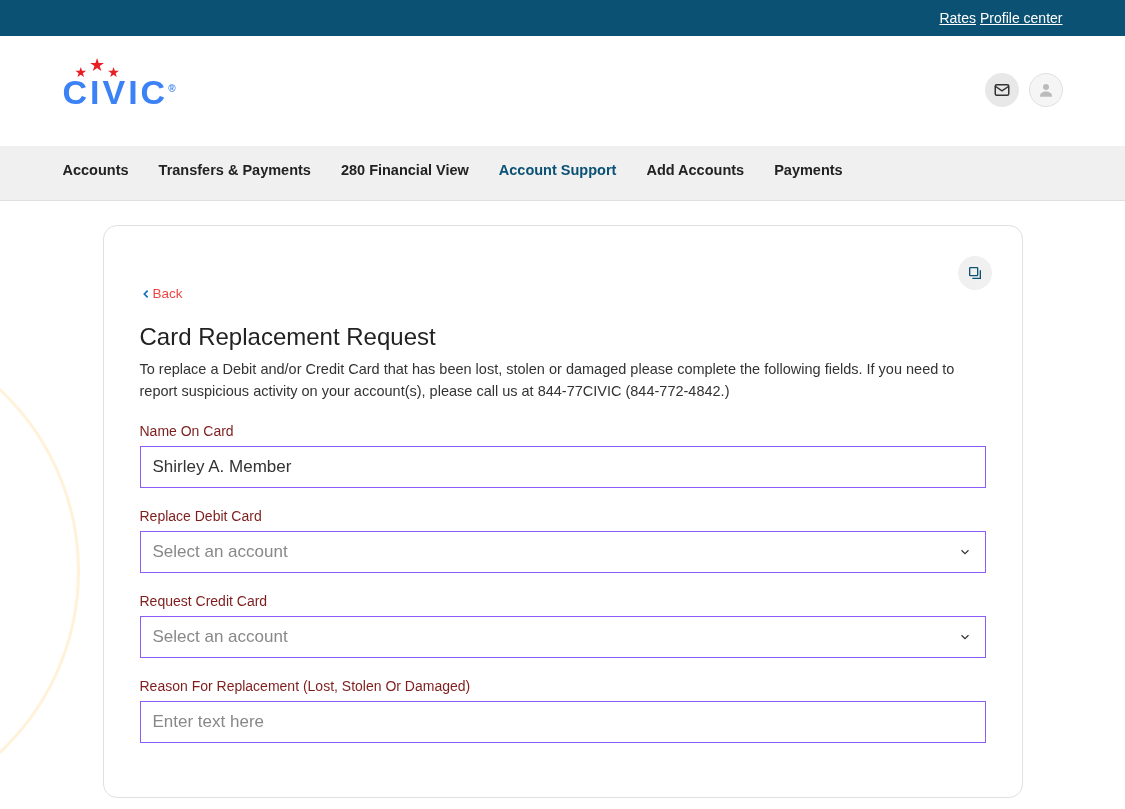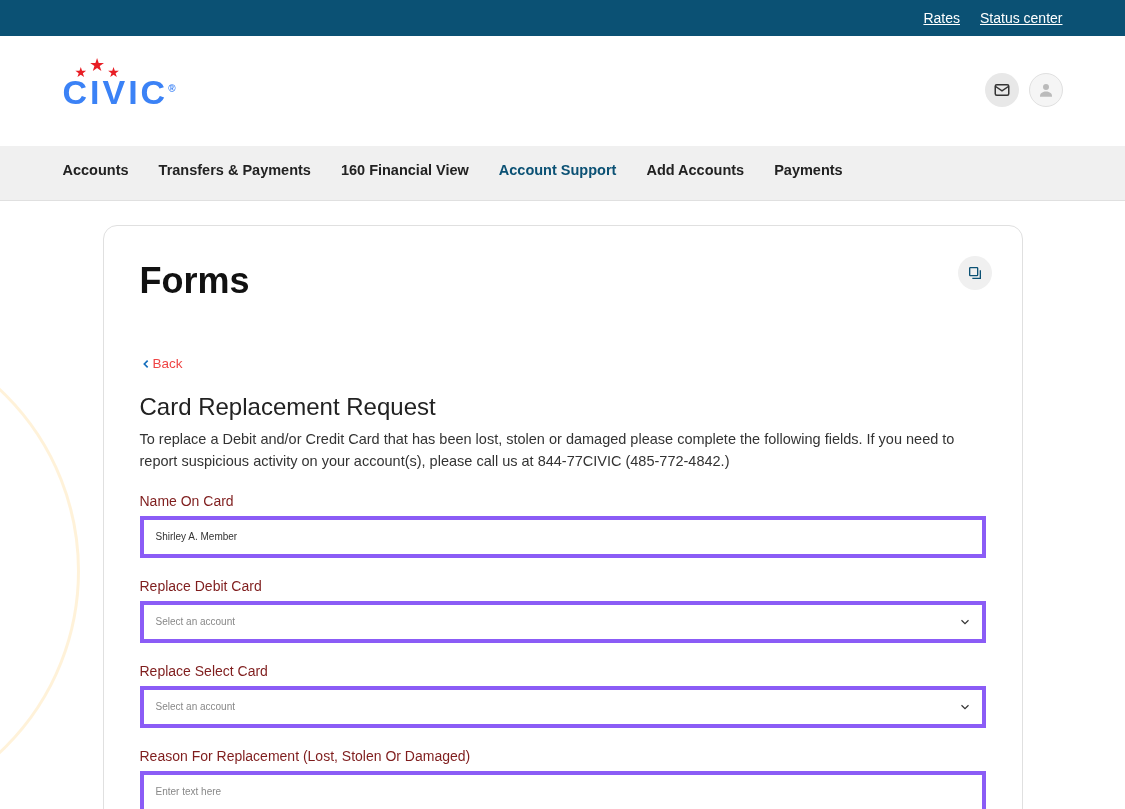--- a/index.html
+++ b/index.html
@@ -1,18 +1,18 @@
 <!DOCTYPE html>
 <html><head>
   <meta charset="utf-8">
   <style>
     * { box-sizing: border-box; margin: 0; padding: 0; }
     body { font-family: -apple-system, BlinkMacSystemFont, 'Segoe UI', Arial, sans-serif; background: #fff; }
     .top-bar { background: #0b5174; color: #fff; padding: 10px 0; }
-    .top-bar-content { max-width: 1020px; margin: 0 auto; display: flex; justify-content: flex-end; gap: 20px; padding: 0 10px; text-align: right; }
+    .top-bar-content { max-width: 1020px; margin: 0 auto; display: flex; justify-content: flex-end; gap: 4px; padding: 0 10px; text-align: right; }
     .top-bar a { color: #fff; text-decoration: underline; font-size: 14px; }
     .header { padding: 24px 0 20px 0; }
     .header-content { max-width: 1020px; margin: 0 auto; display: flex; justify-content: space-between; align-items: center; padding: 0 10px; }
     .logo { position: relative; height: 60px; width: 140px; }
     .logo-stars { position: absolute; top: 0; left: 12px; }
     .logo-text { position: absolute; bottom: 8px; color: #3b82f6; font-size: 34px; font-weight: 700; letter-spacing: 3px; }
     .logo-text .reg { font-size: 10px; vertical-align: super; }
     .header-icons { display: flex; gap: 10px; align-items: center; }
     .icon-circle { width: 34px; height: 34px; border-radius: 50%; display: flex; align-items: center; justify-content: center; background: #e8e8e8; }
     .icon-circle.light { background: #f5f5f5; border: 1px solid #e0e0e0; }
@@ -22,34 +22,34 @@
     .nav-item.active { color: #0b5174; }
     .main { padding-top: 24px; position: relative; }
     .bg-circle { position: absolute; left: -420px; top: 120px; width: 500px; height: 500px; border: 3px solid rgba(255,165,0,0.15); border-radius: 50%; z-index: -1; }
     .card { max-width: 920px; margin: 0 auto; border: 1px solid #e0e0e0; border-radius: 14px; padding: 34px 36px; background: #fff; position: relative; }
     .card-title { font-size: 36px; font-weight: 800; color: #111; margin-bottom: 28px; }
     .print-btn { position: absolute; right: 30px; top: 30px; width: 34px; height: 34px; background: #f0f0f0; border-radius: 50%; display: flex; align-items: center; justify-content: center; }
     .back-link { color: #ef4444; font-size: 13.5px; display: inline-flex; align-items: center; gap: 3px; margin-bottom: 22px; cursor: pointer; margin-left: 2px; margin-top: 26px;}
     .form-subtitle { font-size: 24px; color: #222; font-weight: 400; margin-bottom: 8px; }
     .form-desc { font-size: 14.5px; color: #333; line-height: 1.5; margin-bottom: 20px; }
     .field-label { font-size: 14px; color: #7f1d1d; margin-bottom: 7px; display: block; }
-    .field-input { width: 100%; height: 42px; border: 4px solid #8b5cf6; padding: 16px 12px; font-size: 10px; color: #333; margin-bottom: 20px; appearance: none; background: #fff; }
+    .field-input { width: 100%; height: 42px; border: 1px solid #8b5cf6; padding: 16px 12px; font-size: 17px; color: #333; margin-bottom: 20px; appearance: none; background: #fff; }
     .field-input::placeholder { color: #888; }
     .select-wrap { position: relative; }
     .select-wrap .chevron { position: absolute; right: 14px; top: 14px; pointer-events: none; }
     .star { color: #e81e25; font-size: 14px; }
     .star-center { font-size: 18px; }
   </style>
 </head>
 <body>
 
 <div class="top-bar">
   <div class="top-bar-content">
     <a href="#">Rates</a>
-    <a href="#">Status center</a>
+    <a href="#">Profile center</a>
   </div>
 </div>
 
 <div class="header">
   <div class="header-content">
     <div class="logo">
       <div class="logo-stars">
         <span class="star">★</span><span class="star star-center" style="position:relative;top:-6px;margin:0 2px;">★</span><span class="star">★</span>
       </div>
       <div class="logo-text"><span>CIVIC</span><span class="reg">®</span></div>
@@ -68,59 +68,58 @@
           </svg>
       </div>
     </div>
   </div>
 </div>
 
 <div class="nav">
   <div class="nav-content">
     <div class="nav-item">Accounts</div>
     <div class="nav-item">Transfers &amp; Payments</div>
-    <div class="nav-item">160 Financial View</div>
+    <div class="nav-item">280 Financial View</div>
     <div class="nav-item active">Account Support</div>
     <div class="nav-item">Add Accounts</div>
     <div class="nav-item">Payments</div>
   </div>
 </div>
 
 <div class="main">
   <div class="bg-circle"></div>
   <div class="card">
     <div class="print-btn">
       <svg width="16" height="16" viewBox="0 0 24 24" fill="none" stroke="#0b5174" stroke-width="2">
           <rect x="4" y="4" width="12" height="12" rx="1"></rect>
           <path d="M8 20h12V8"></path>
         </svg>
     </div>
-    <h1 class="card-title">Forms</h1>
     
     <div class="back-link">
       <svg width="8" height="10" viewBox="0 0 8 12" fill="none" stroke="#166fbd" stroke-width="2">
           <path d="M6 2L2 6l4 4"></path>
         </svg>
       <span>Back</span>
     </div>
     <h2 class="form-subtitle">Card Replacement Request</h2>
-    <p class="form-desc">To replace a Debit and/or Credit Card that has been lost, stolen or damaged please complete the following fields. If you need to report suspicious activity on your account(s), please call us at 844-77CIVIC (485-772-4842.)</p>
+    <p class="form-desc">To replace a Debit and/or Credit Card that has been lost, stolen or damaged please complete the following fields. If you need to report suspicious activity on your account(s), please call us at 844-77CIVIC (844-772-4842.)</p>
 
     <label class="field-label">Name On Card</label>
     <input type="text" class="field-input" value="Shirley A. Member" style="">
 
     <label class="field-label">Replace Debit Card</label>
     <div class="select-wrap">
       <input class="field-input" placeholder="Select an account" style="">
       <svg class="chevron" width="14" height="14" viewBox="0 0 24 24" fill="none" stroke="#333" stroke-width="2">
           <path d="M6 9l6 6 6-6"></path>
         </svg>
     </div>
 
-    <label class="field-label">Replace Select Card</label>
+    <label class="field-label">Request Credit Card</label>
     <div class="select-wrap">
       <input class="field-input" placeholder="Select an account" style="">
       <svg class="chevron" width="14" height="14" viewBox="0 0 24 24" fill="none" stroke="#333" stroke-width="2">
           <path d="M6 9l6 6 6-6"></path>
         </svg>
     </div>
 
     <label class="field-label">Reason For Replacement (Lost, Stolen Or Damaged)</label>
     <input type="text" class="field-input" placeholder="Enter text here" style="">
 

